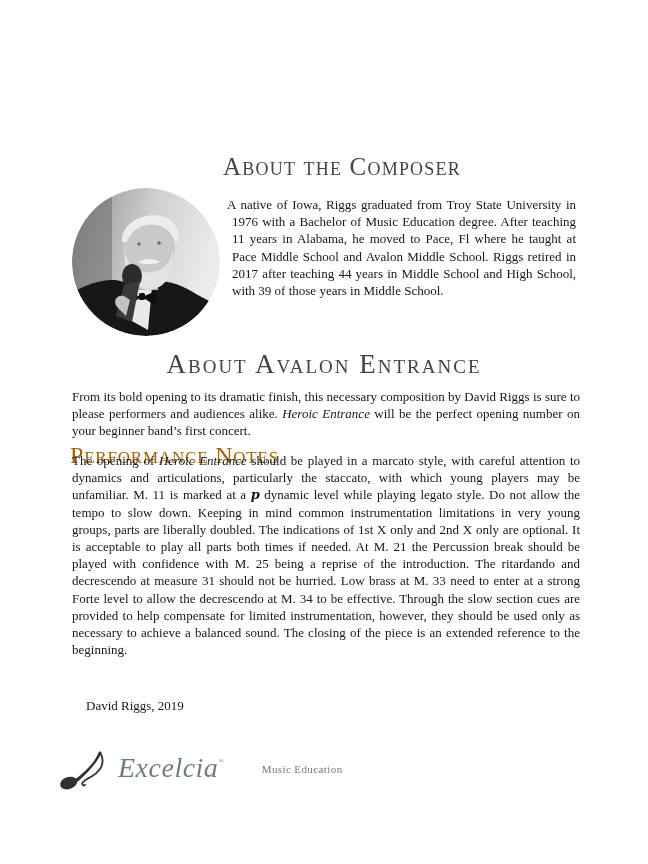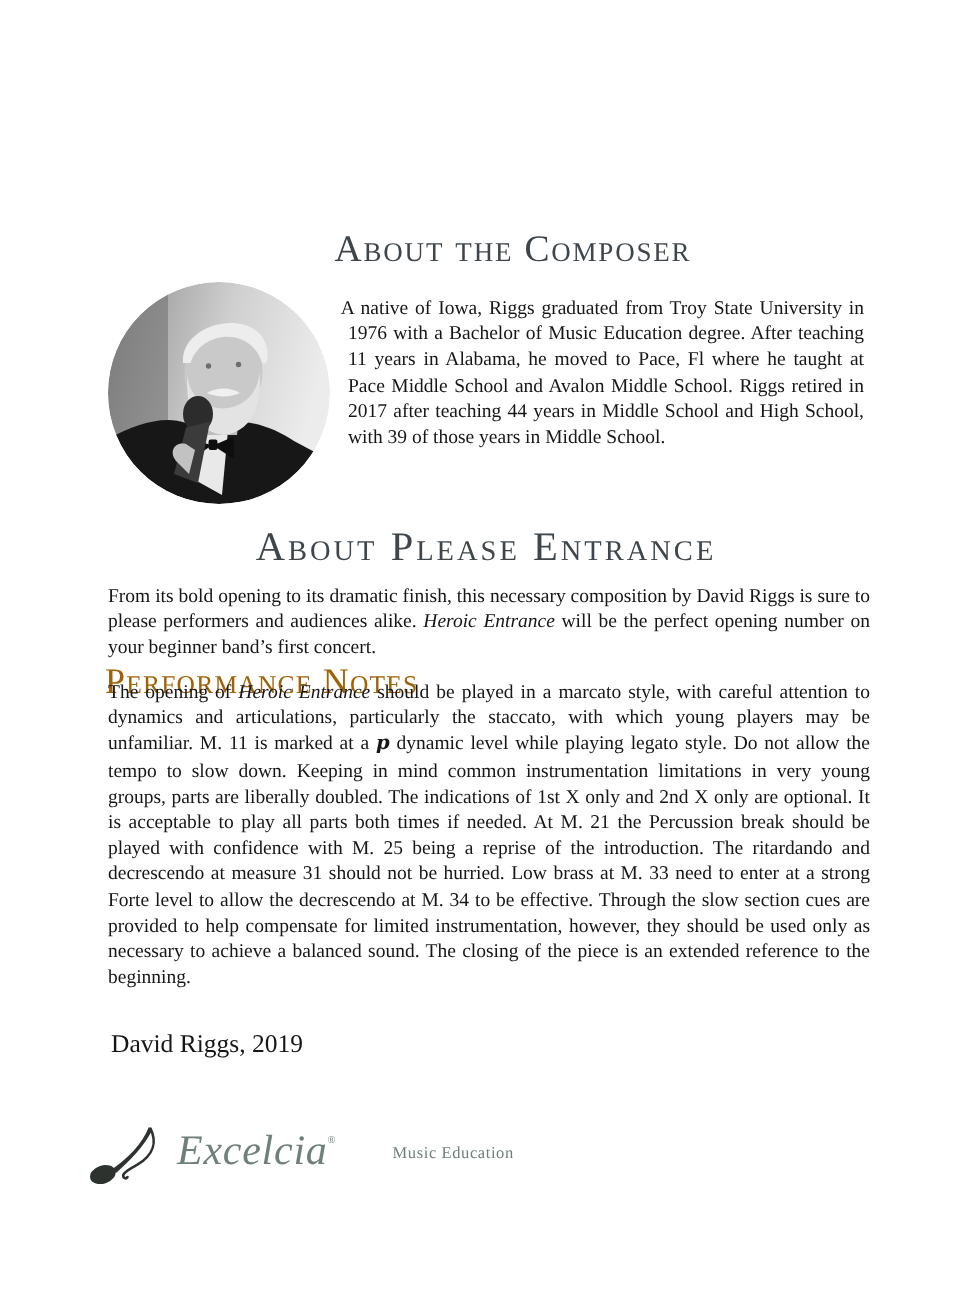--- a/index.html
+++ b/index.html
@@ -33,22 +33,22 @@
   .photo-wrap svg { display:block; }
   .body-text, .bio {
     font-size:13px; line-height:17.2px; text-align:justify; margin:2px;
     color:#161616;
   }
   .bio { padding-top:8px; }
   .intro  { position:absolute; top:386px; left:70px; width:508px; }
   .notes  { position:absolute; top:450px; left:70px; width:508px; }
   .please { position:absolute; top:637px; left:70px; width:508px; }
   .signature {
-    position:absolute; top:682px; left:70px; margin:4px;
-    font-size:17px; color:#161616;
+    position:absolute; top:682px; left:70px; margin:16px;
+    font-size:13px; color:#161616;
   }
   .dyn { font-style:italic; font-weight:bold; font-family:"DejaVu Serif", serif; }
   .logo {
     position:absolute; top:748px; left:0; width:648px;
     display:flex; align-items:center;
   }
   .logo .note-svg { margin-left:52px; margin-bottom:-6px; }
   .logo-name-row { line-height:1; }
   .logo-name {
     font-style:italic; font-size:28px; color:#6f7f79;
@@ -107,21 +107,21 @@
 
           <ellipse cx="60" cy="88" rx="10" ry="12" fill="#2c2c2c"></ellipse>
           <path d="M52,97 L68,93 L60,134 L44,128 Z" fill="#3b3b3b"></path>
           <path d="M46,120 C40,114 44,106 52,108 L58,112 L54,128 Z" fill="#c2c2c2"></path>
         </g>
       </svg>
     </div>
     <p class="bio">A native of Iowa, Riggs graduated from Troy State University in 1976 with a Bachelor of Music Education degree. After teaching 11 years in Alabama, he moved to Pace, Fl where he taught at Pace Middle School and Avalon Middle School. Riggs retired in 2017 after teaching 44 years in Middle School and High School, with 39 of those years in Middle School.</p>
   </div>
 
-  <h1 class="sc-title piece-title">About Please Entrance</h1>
+  <h1 class="sc-title piece-title">About Avalon Entrance</h1>
 
   <p class="body-text intro"><span>From its bold opening to its dramatic finish, this necessary composition by David Riggs is sure to please performers and audiences alike. </span><i>Heroic Entrance</i><span> will be the perfect opening number on your beginner band’s first concert.</span></p>
 
   <h2 class="subheading">Performance Notes</h2>
 
   <p class="body-text notes"><span>The opening of </span><i>Heroic Entrance</i><span> should be played in a marcato style, with careful attention to dynamics and articulations, particularly the staccato, with which young players may be unfamiliar. M. 11 is marked at a </span><span class="dyn">p</span><span> dynamic level while playing legato style. Do not allow the tempo to slow down. Keeping in mind common instrumentation limitations in very young groups, parts are liberally doubled. The indications of 1st X only and 2nd X only are optional. It is acceptable to play all parts both times if needed. At M. 21 the Percussion break should be played with confidence with M. 25 being a reprise of the introduction. The ritardando and decrescendo at measure 31 should not be hurried. Low brass at M. 33 need to enter at a strong Forte level to allow the decrescendo at M. 34 to be effective. Through the slow section cues are provided to help compensate for limited instrumentation, however, they should be used only as necessary to achieve a balanced sound.  The closing of the piece is an extended reference to the beginning.</span></p>
 
 
   <p class="signature">David Riggs, 2019</p>
 

